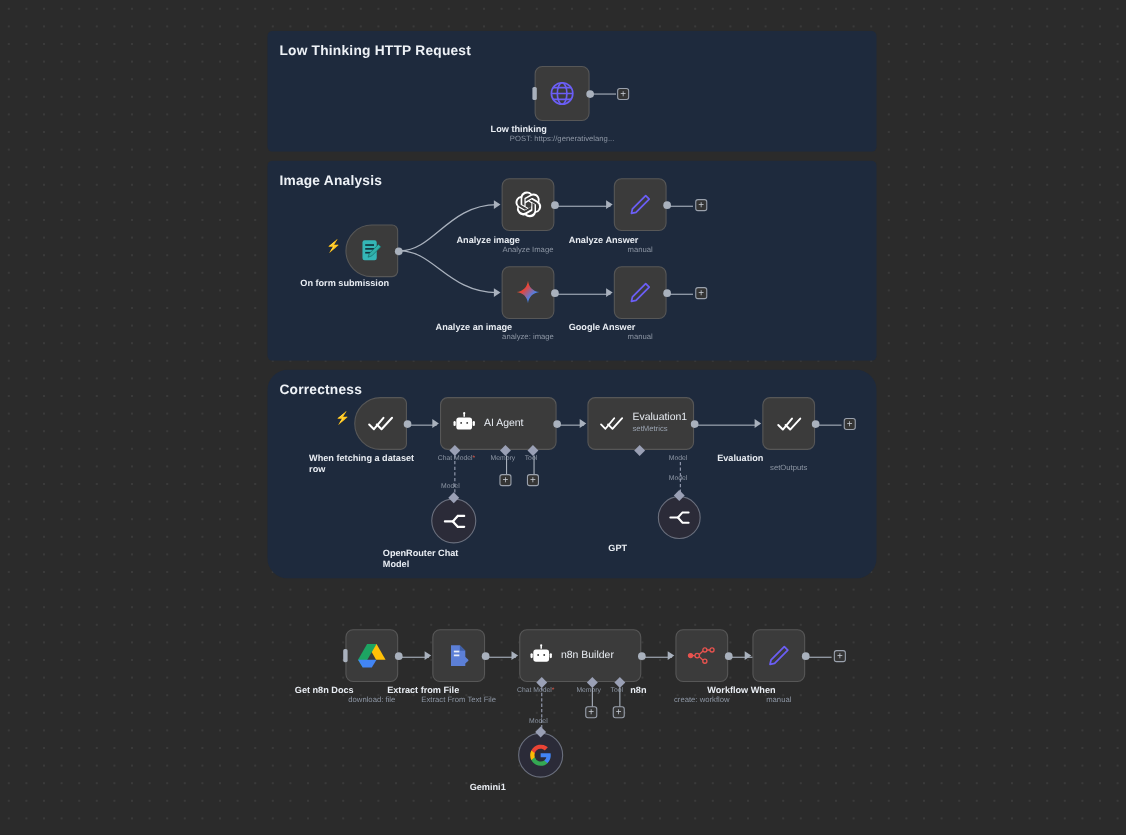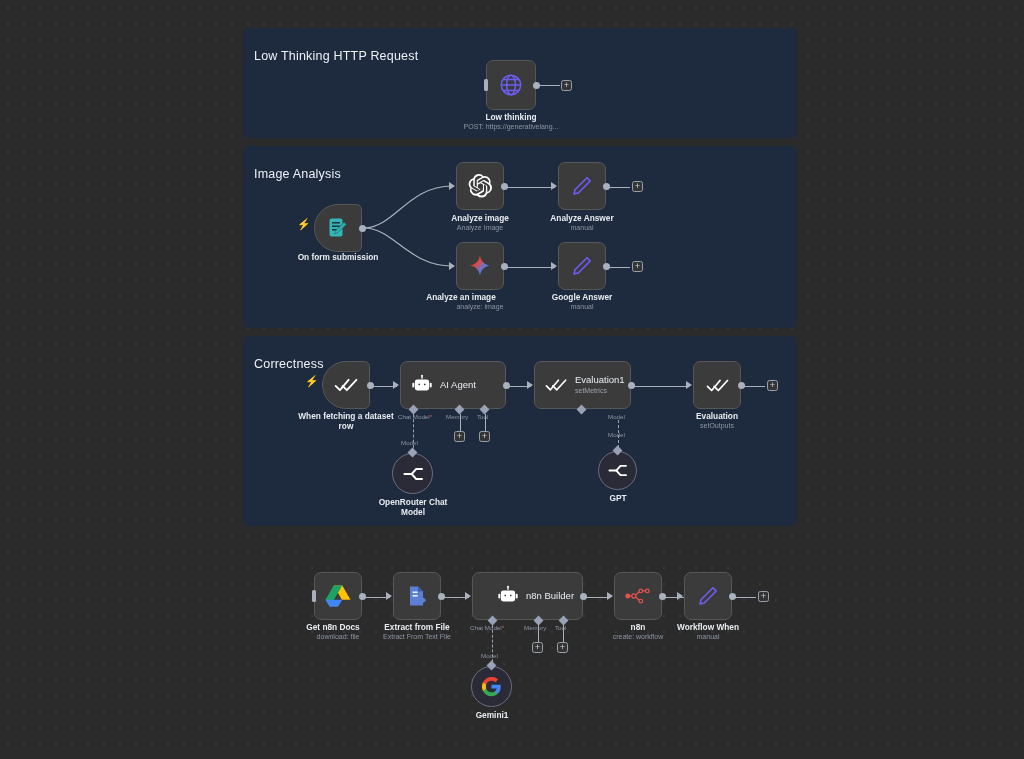--- a/index.html
+++ b/index.html
@@ -18,22 +18,22 @@
   
   .sticky{
     position:absolute;
     background:#1e2a3d;
     border-radius:5px;
     box-sizing:border-box;
     border:1px solid transparent;
   }
   .sticky.selected{border:1px solid #8e96a3;}
   .sticky-title{
-    position:absolute;left:10px;top:20px;
-    font-size:12.5px;font-weight:normal;color:#eef2f7;
+    position:absolute;left:10px;top:10px;
+    font-size:12.5px;font-weight:bold;color:#eef2f7;
     letter-spacing:.2px;white-space:nowrap;
   }
 
   
   .node{position:absolute;box-sizing:border-box;}
   .nbox{
     position:absolute;left:0;top:0;
     background:#3b3b3b;
     border:1px solid #575757;
     border-radius:7px;
@@ -42,21 +42,21 @@
     overflow:hidden;
   }
   .nbox.trigger{border-radius:30px 7px 7px 30px;}
   .nbox.circle{border-radius:50%;background:#2b2b38;border-color:#6a6f7d;}
   .nicon{display:flex;align-items:center;justify-content:center;flex:0 0 auto;}
   .nlabel-in{font-size:9.5px;color:#e9edf3;font-weight:400;margin-left:7px;line-height:1.1;}
   .nsublabel-in{font-size:7px;color:#9aa3b0;margin-left:7px;margin-top:2px;line-height:1.1;}
   .inner-text{display:flex;flex-direction:column;justify-content:center;}
 
   .caption{
-    position:absolute;text-align:center;
+    position:absolute;
     font-size:8.3px;font-weight:bold;color:#e9edf3;
     line-height:1.25;white-space:pre-line;
   }
   .subcaption{
     position:absolute;text-align:center;
     font-size:7px;color:#8d96a4;line-height:1.2;white-space:nowrap;
   }
 
   
   .dot{position:absolute;width:7px;height:7px;border-radius:50%;background:#a9b1bd;}
@@ -196,21 +196,21 @@
       </div>
     </div>
     <div class="arrowin" style="left:-7px;top:19.5px;"></div>
     <div class="dot" style="left:45px;top:20.5px;"></div>
   </div>
   <div class="edge" style="left:608px;top:266.5px;width:22px;"></div>
   <div class="plusbtn" style="left:632px;top:261px;">+</div>
   <div class="caption" style="left:517px;top:292px;width:130px;">Google Answer</div>
   <div class="subcaption" style="left:517px;top:303px;width:130px;">manual</div>
 
-  <div class="sticky" style="left:243px;top:336px;width:554px;height:190px;">
+  <div class="sticky" style="left:243px;top:336px;width:554px;height:190px;border-radius:19px;">
     <div class="sticky-title">Correctness</div>
   </div>
 
   <div class="bolt" style="left:305px;top:376px;">⚡</div>
   <div class="node" style="left:322px;top:361px;">
     <div class="nbox trigger" style="width:48px;height:48px;justify-content:center;">
       <div class="nicon">
         <svg width="26" height="20" viewBox="0 0 30 20" fill="none" stroke="#ffffff" stroke-width="2.1" stroke-linecap="round" stroke-linejoin="round">
           <path d="M3 11l5 5L18 4"></path>
             <path d="M11 11l5 5L27 4"></path>
@@ -364,21 +364,21 @@
     </div>
     <div class="arrowin" style="left:-7px;top:19.5px;"></div>
     <div class="dot" style="left:45px;top:20.5px;"></div>
   </div>
   <div class="caption" style="left:352px;top:622px;width:130px;">Extract from File</div>
   <div class="subcaption" style="left:352px;top:633px;width:130px;">Extract From Text File</div>
 
   <div class="edge" style="left:442px;top:596.5px;width:27px;"></div>
 
   <div class="node" style="left:472px;top:572px;">
-    <div class="nbox" style="width:111px;height:48px;padding-left:24px;">
+    <div class="nbox" style="width:111px;height:48px;padding-left:8px;">
       <div class="nicon">
         <svg width="22" height="22" viewBox="0 0 24 24" fill="none" stroke="#ffffff" stroke-width="1.5">
           <line x1="12" y1="2.2" x2="12" y2="5.2"></line>
           <circle cx="12" cy="1.8" r="1.1" fill="#ffffff" stroke="none"></circle>
           <rect x="4.2" y="6" width="15.6" height="12" rx="2.6" fill="#ffffff" stroke="none"></rect>
           <circle cx="9" cy="11.4" r="1.7" fill="#3b3b3b"></circle>
           <circle cx="15" cy="11.4" r="1.7" fill="#3b3b3b"></circle>
           <rect x="9" y="14.4" width="6" height="1.5" rx=".7" fill="#3b3b3b"></rect>
           <rect x="1.4" y="9.6" width="2.2" height="5" rx="1.1" fill="#ffffff" stroke="none"></rect>
           <rect x="20.4" y="9.6" width="2.2" height="5" rx="1.1" fill="#ffffff" stroke="none"></rect>

